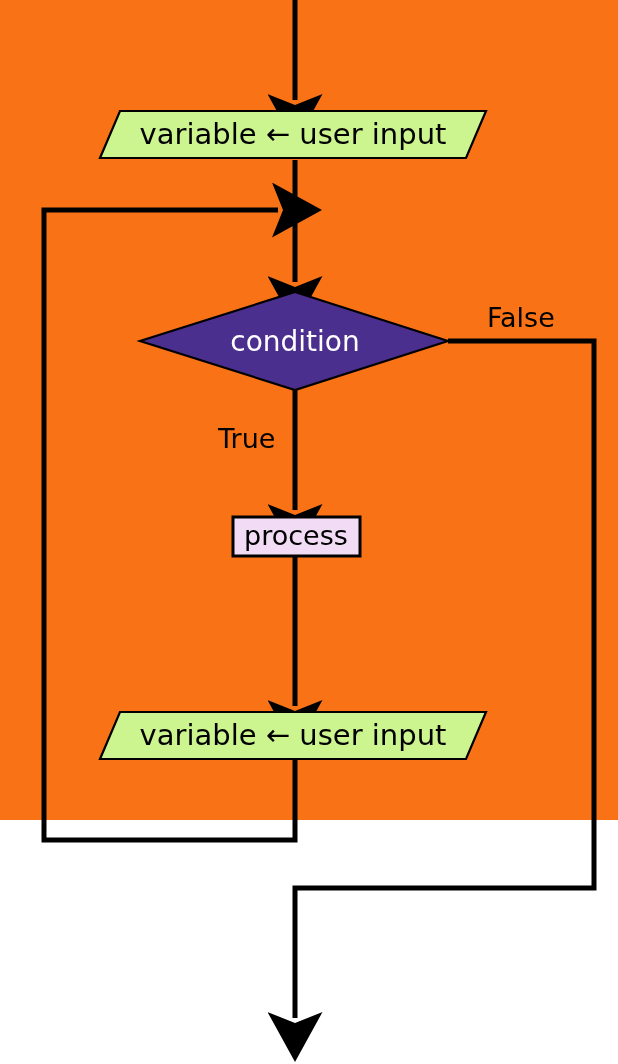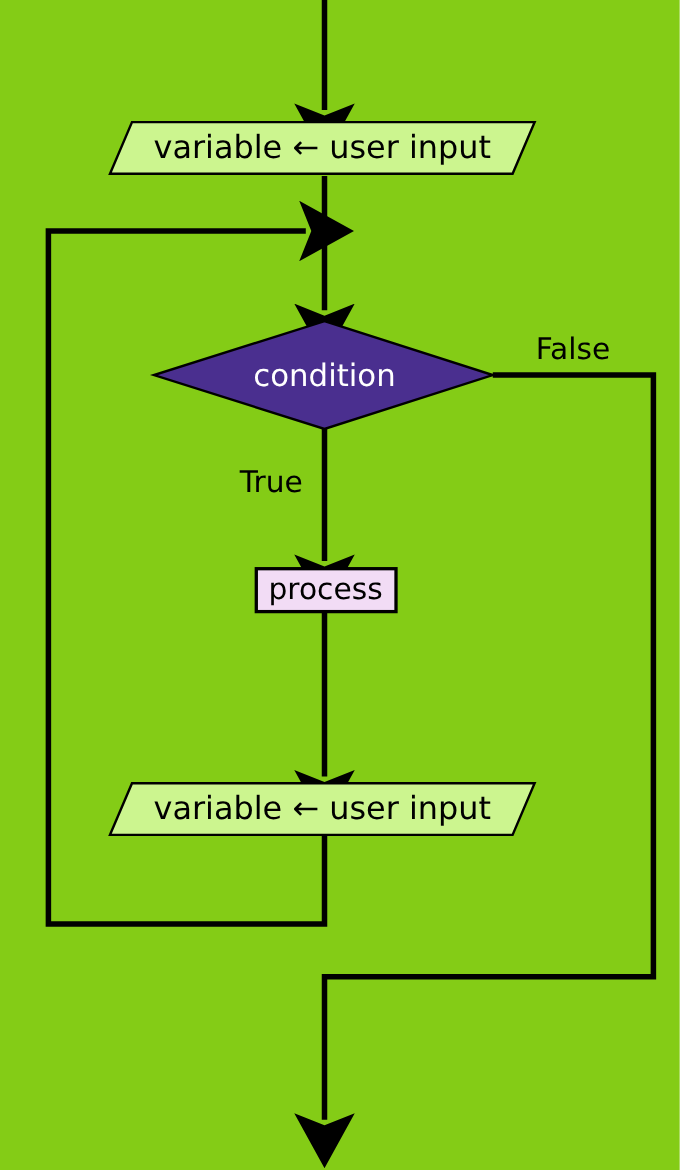--- a/index.html
+++ b/index.html
@@ -9,22 +9,22 @@
   }
   body {
     width: 618px;
     height: 1064px;
     font-family: "DejaVu Sans", sans-serif;
     overflow: hidden;
   }
   #flowchart-root {
     position: relative;
     width: 618px;
-    height: 1064px;
-    background: #84cc16;
+    height: 820px;
+    background: #f97316;
   }
   svg.flow-svg {
     display: block;
     width: 618px;
     height: 1064px;
   }
   .node-label {
     font-family: "DejaVu Sans", sans-serif;
     font-size: 29px;
     fill: #000000;

